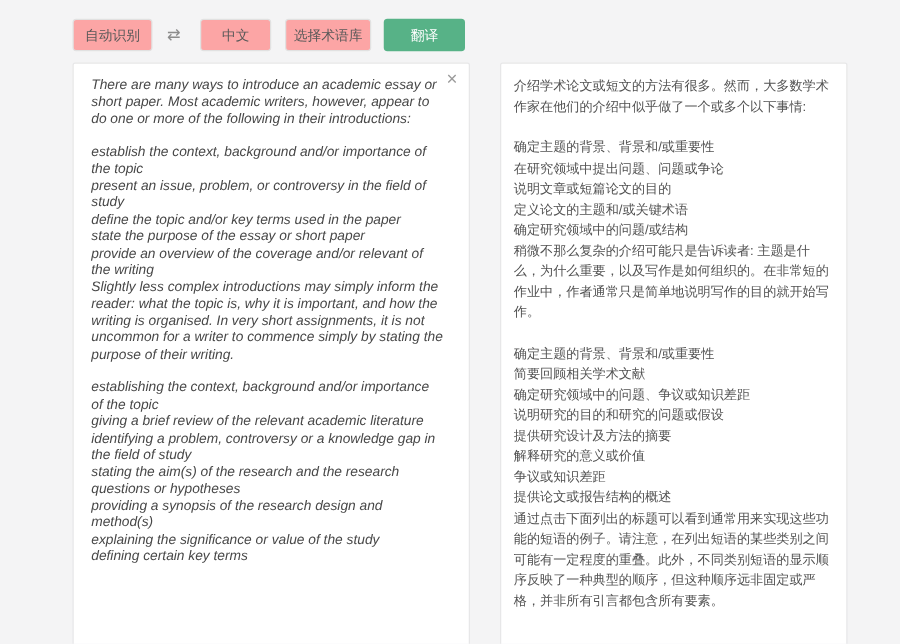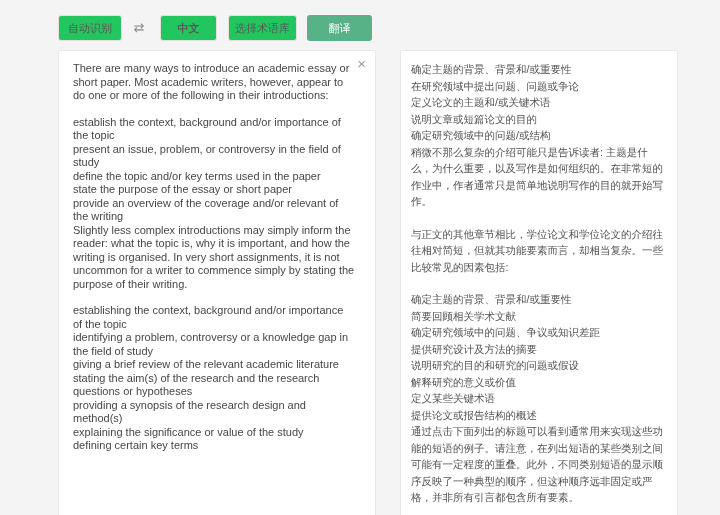--- a/index.html
+++ b/index.html
@@ -11,29 +11,29 @@
   }
   .stage { position: relative; width: 720px; height: 515px; }
 
   
   .toolbar {
     position: absolute; left: 58px; top: 15px;
     display: flex; align-items: center; height: 26px;
   }
   .tb-btn {
     height: 26px; box-sizing: border-box;
-    background: #22c55e; border: 1px solid #e1e1e1; border-radius: 3px;
+    background: #fca5a5; border: 1px solid #e1e1e1; border-radius: 3px;
     font-size: 11px; color: #595959;
     display: flex; align-items: center; justify-content: center;
     cursor: pointer; padding: 0;
   }
   .btn-src { width: 64px; }
   .swap { width: 18px; margin: 0 12px 0 8px; text-align: center;
           color: #8c8c8c; font-size: 13px; line-height: 26px; cursor: pointer; }
-  .btn-tgt { width: 57px; font-weight: bold; }
+  .btn-tgt { width: 57px; }
   .btn-term { width: 69px; margin-left: 11px; font-family: Liberation Serif, serif; }
   .btn-translate {
     width: 65px; margin-left: 10px; height: 26px; box-sizing: border-box;
     border: none; border-radius: 3px; color: #ffffff; font-size: 11px;
     display: flex; align-items: center; justify-content: center; cursor: pointer;
   }
 
   
   .panel {
     position: absolute; top: 50px; box-sizing: border-box;
@@ -43,21 +43,21 @@
   .panel-source { left: 58px; width: 318px; padding: 11px 20px 10px 14px; }
   .panel-target { left: 400px; width: 278px; padding: 10px 10px 10px 10px; }
 
   .close-btn {
     position: absolute; top: 5px; right: 9px;
     color: #9b9b9b; font-size: 15px; line-height: 15px;
     cursor: pointer; user-select: none;
   }
 
   .src-text { font-size: 11px; line-height: 13.5px; color: #474747; }
-  .src-text .para { margin: 0 0 13px 0; }
+  .src-text .para { margin: 0 0 13px 0; font-style: italic; }
   .tgt-text { font-size: 10.5px; line-height: 16.5px; color: #525252; }
   .tgt-text .para { margin: 0 0 16px 0; }
   .line { min-height: 1em; }
 </style>
 </head>
 <body style="background: rgb(244, 244, 245);">
 
 <div class="stage">
 
   <div class="toolbar">
@@ -77,50 +77,50 @@
         <div class="para">
           <div class="line">establish the context, background and/or importance of the topic</div>
           <div class="line">present an issue, problem, or controversy in the field of study</div>
           <div class="line">define the topic and/or key terms used in the paper</div>
           <div class="line">state the purpose of the essay or short paper</div>
           <div class="line">provide an overview of the coverage and/or relevant of the writing</div>
           <div class="line">Slightly less complex introductions may simply inform the reader: what the topic is, why it is important, and how the writing is organised. In very short assignments, it is not uncommon for a writer to commence simply by stating the purpose of their writing.</div>
         </div>
         <div class="para">
           <div class="line">establishing the context, background and/or importance of the topic</div>
+          <div class="line">giving a brief review of the relevant academic literature</div>
           <div class="line">identifying a problem, controversy or a knowledge gap in the field of study</div>
-          <div class="line">giving a brief review of the relevant academic literature</div>
           <div class="line">stating the aim(s) of the research and the research questions or hypotheses</div>
           <div class="line">providing a synopsis of the research design and method(s)</div>
           <div class="line">explaining the significance or value of the study</div>
           <div class="line">defining certain key terms</div>
         </div>
       </div>
   </div>
 
   <div class="panel panel-target">
     <div class="tgt-text">
         <div class="para">
+          <div class="line">介绍学术论文或短文的方法有很多。然而，大多数学术作家在他们的介绍中似乎做了一个或多个以下事情:</div>
+        </div>
+        <div class="para">
           <div class="line">确定主题的背景、背景和/或重要性</div>
           <div class="line">在研究领域中提出问题、问题或争论</div>
+          <div class="line">说明文章或短篇论文的目的</div>
           <div class="line">定义论文的主题和/或关键术语</div>
-          <div class="line">说明文章或短篇论文的目的</div>
           <div class="line">确定研究领域中的问题/或结构</div>
           <div class="line">稍微不那么复杂的介绍可能只是告诉读者: 主题是什么，为什么重要，以及写作是如何组织的。在非常短的作业中，作者通常只是简单地说明写作的目的就开始写作。</div>
-        </div>
-        <div class="para">
-          <div class="line">与正文的其他章节相比，学位论文和学位论文的介绍往往相对简短，但就其功能要素而言，却相当复杂。一些比较常见的因素包括:</div>
         </div>
         <div class="para">
           <div class="line">确定主题的背景、背景和/或重要性</div>
           <div class="line">简要回顾相关学术文献</div>
           <div class="line">确定研究领域中的问题、争议或知识差距</div>
+          <div class="line">说明研究的目的和研究的问题或假设</div>
           <div class="line">提供研究设计及方法的摘要</div>
-          <div class="line">说明研究的目的和研究的问题或假设</div>
           <div class="line">解释研究的意义或价值</div>
-          <div class="line">定义某些关键术语</div>
+          <div class="line">争议或知识差距</div>
           <div class="line">提供论文或报告结构的概述</div>
           <div class="line">通过点击下面列出的标题可以看到通常用来实现这些功能的短语的例子。请注意，在列出短语的某些类别之间可能有一定程度的重叠。此外，不同类别短语的显示顺序反映了一种典型的顺序，但这种顺序远非固定或严格，并非所有引言都包含所有要素。</div>
         </div>
       </div>
   </div>
 
 </div>
 
 </body></html>

